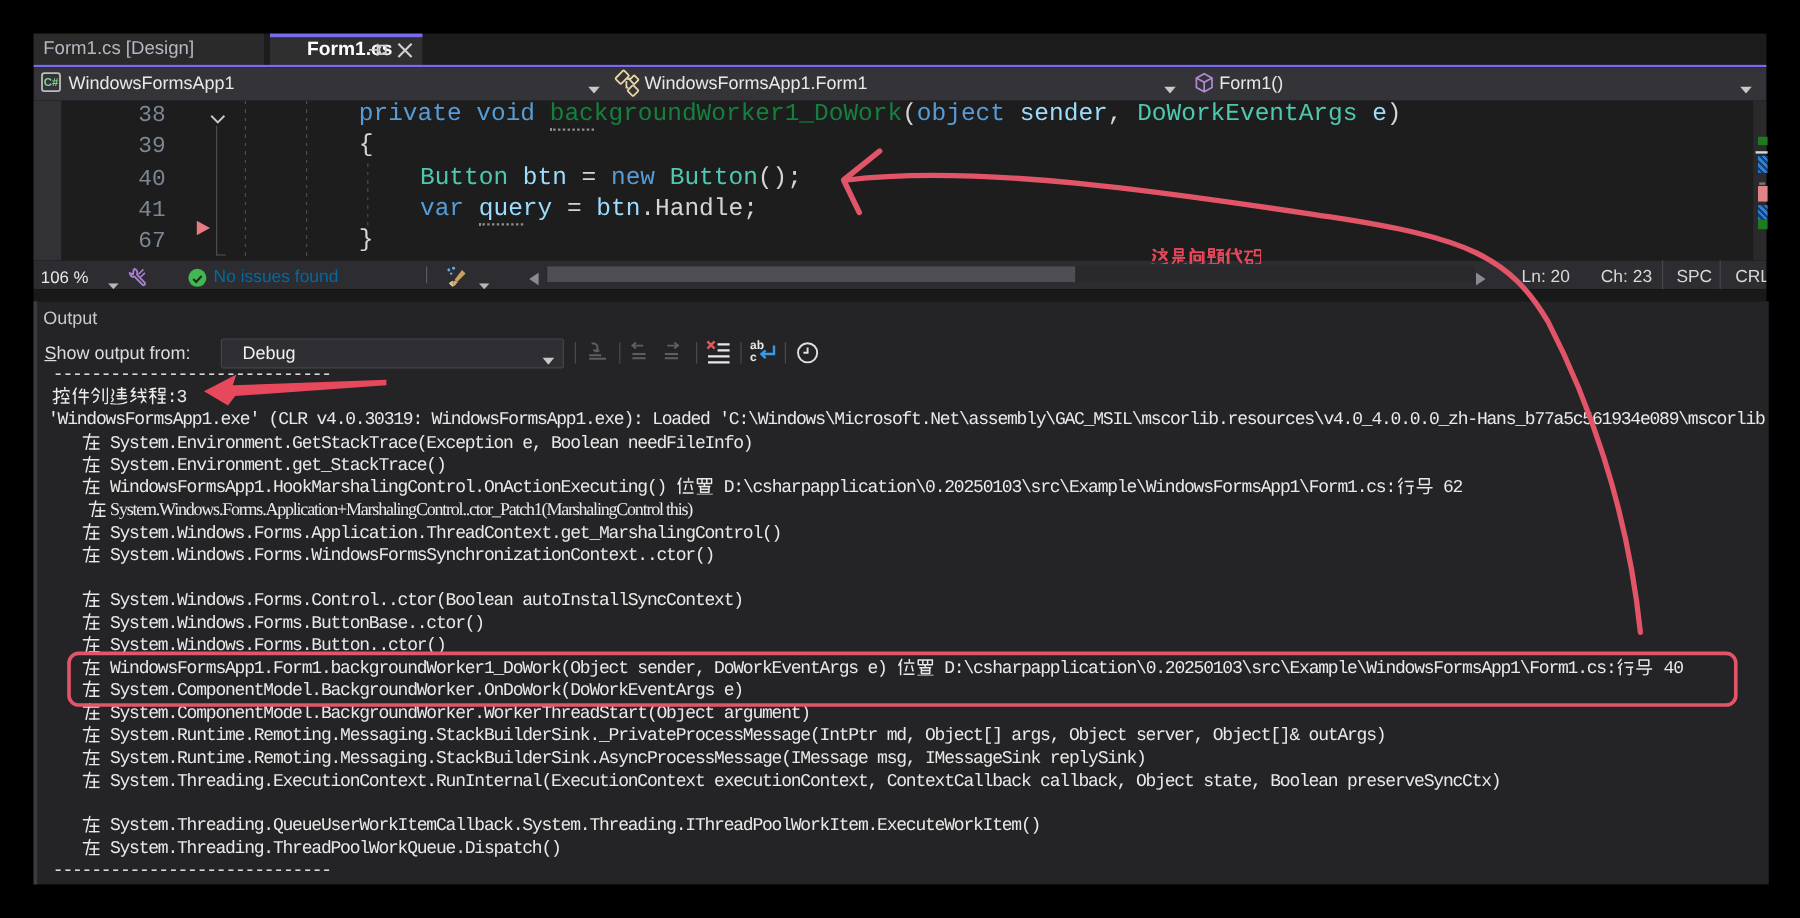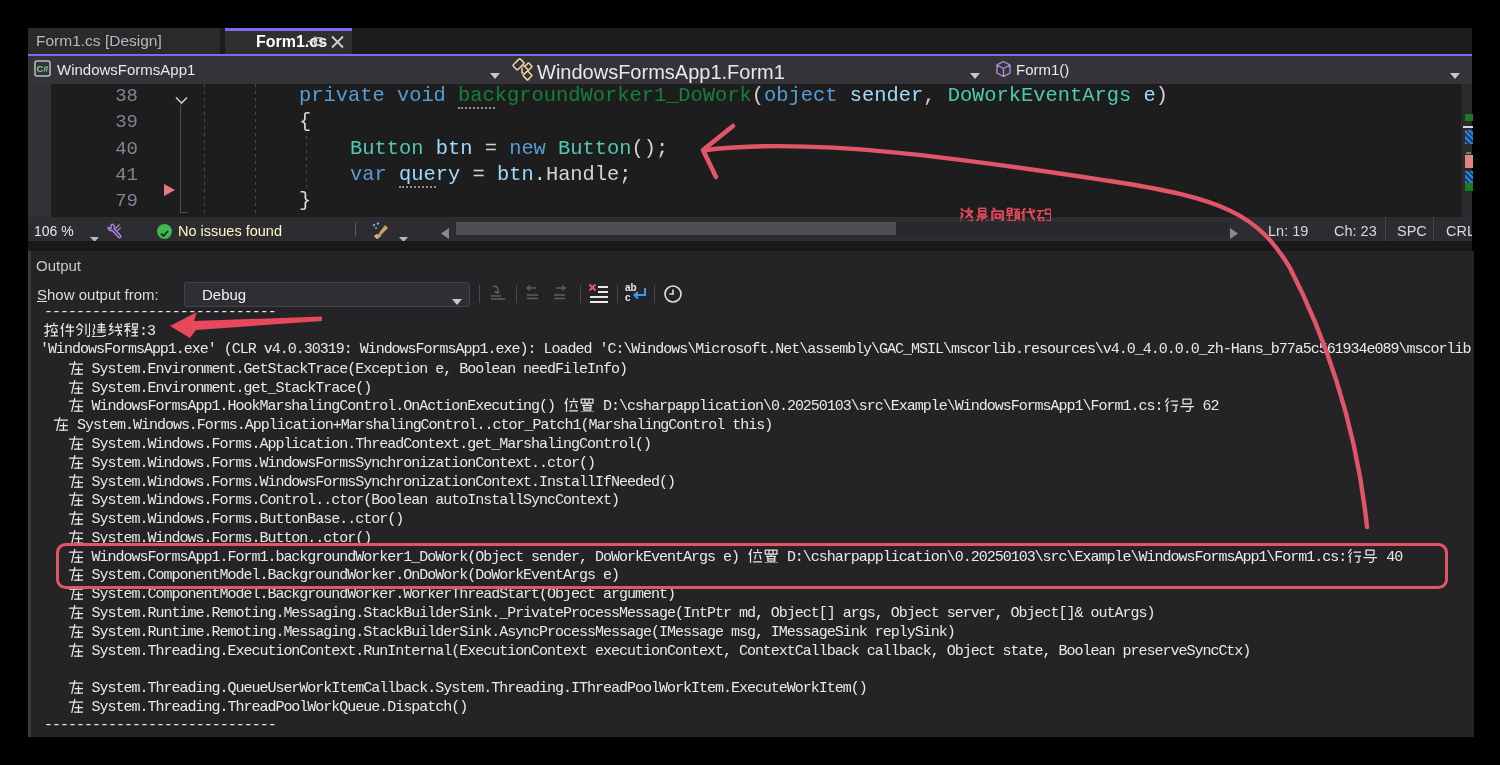--- a/index.html
+++ b/index.html
@@ -96,42 +96,42 @@
       <path d="M0 0 L5 6 L10 0 Z" fill="#c8c8c8"></path>
     </svg></div>
 <div class="abs" style="left:510px;top:57px;width:24px;height:24px;">
   <svg width="24" height="24" viewBox="0 0 24 24" fill="none" stroke="#ead7a2" stroke-width="1.5">
       <rect x="3.5" y="4" width="10" height="6.6" rx="1" transform="rotate(-45 8.5 7.3)"></rect>
       <rect x="15.8" y="6.8" width="5.4" height="5.4" rx="0.8" transform="rotate(-45 18.5 9.5)"></rect>
       <rect x="14.2" y="15.2" width="6.6" height="6.6" rx="0.8" transform="rotate(-45 17.5 18.5)"></rect>
       <path d="M12.6 9.2 L15.4 8.4 M12 10.5 V16 H13.6"></path>
     </svg>
 </div>
-<div class="abs" style="left:537px;top:61px;font-size:20px;color:#e8e8e8;">WindowsFormsApp1.Form1</div>
+<div class="abs" style="left:537px;top:61px;font-size:15px;color:#e8e8e8;">WindowsFormsApp1.Form1</div>
 <div class="abs" style="left:970px;top:64.5px;"><svg width="10" height="6">
       <path d="M0 0 L5 6 L10 0 Z" fill="#c8c8c8"></path>
     </svg></div>
 <div class="abs" style="left:995px;top:60px;width:17px;height:18px;">
   <svg width="17" height="18" viewBox="0 0 17 18" fill="none" stroke="#b28ad6" stroke-width="1.4">
       <path d="M8.5 1.5 L15 5 V13 L8.5 16.5 L2 13 V5 Z M2 5 L8.5 8.5 L15 5 M8.5 8.5 V16.5"></path>
     </svg>
 </div>
 <div class="abs" style="left:1016px;top:61px;font-size:15px;color:#e8e8e8;">Form1()</div>
 <div class="abs" style="left:1450px;top:64.5px;"><svg width="10" height="6">
       <path d="M0 0 L5 6 L10 0 Z" fill="#c8c8c8"></path>
     </svg></div>
 
 <div class="abs" style="left:28px;top:84px;width:1444px;height:133px;background:#1d1d1e;overflow:hidden;"></div>
 <div class="abs" style="left:28px;top:84px;width:23px;height:133px;background:#313136;"></div>
 <div id="editor" class="abs" style="left:0;top:0;width:1500px;height:765px;pointer-events:none;">
   <div class="lnum" style="top:83px;">38</div>
   <div class="lnum" style="top:109.3px;">39</div>
   <div class="lnum" style="top:135.6px;">40</div>
   <div class="lnum" style="top:161.9px;">41</div>
-  <div class="lnum" style="top:188.2px;">79</div>
+  <div class="lnum" style="top:188.2px;">67</div>
 
   <div class="abs" style="left:175px;top:91px;"><svg width="13" height="9">
         <path d="M1 1.5 L6.5 7 L12 1.5" stroke="#c8c8c8" stroke-width="1.6" fill="none"></path>
       </svg></div>
 
   <div class="abs" style="left:180px;top:105px;width:1px;height:108px;background:#4d4d4d;"></div>
   <div class="abs" style="left:180px;top:212px;width:8px;height:1px;background:#4d4d4d;"></div>
   <div class="abs" style="left:204px;top:84px;width:1px;height:133px;background:repeating-linear-gradient(to bottom,#4a4a4a 0 3px,transparent 3px 7px);"></div>
   <div class="abs" style="left:255px;top:84px;width:1px;height:133px;background:repeating-linear-gradient(to bottom,#4a4a4a 0 3px,transparent 3px 7px);"></div>
   <div class="abs" style="left:306px;top:136px;width:1px;height:52px;background:repeating-linear-gradient(to bottom,#4a4a4a 0 3px,transparent 3px 7px);"></div>
@@ -163,42 +163,42 @@
         <path d="M0 0 L4.5 5 L9 0 Z" fill="#b8b8b8"></path>
       </svg></div>
   <div class="abs" style="left:106px;top:222px;"><svg width="18" height="18" viewBox="0 0 18 18" fill="none" stroke="#a97fd4" stroke-width="1.6">
         <path d="M5.5 2 C8 2.5 9 4.5 8.2 6.8 L14.5 13.5 C15.5 14.8 14 16.3 12.8 15.3 L6.3 8.6 C4 9.2 2.4 7.8 2.2 5.6 L4.8 6.6 L5.5 2"></path>
         <path d="M13.5 2.5 L9.5 6.5 M11 9 L14.8 5.4" stroke-width="1.3"></path>
       </svg></div>
   <div class="abs" style="left:157px;top:223.5px;width:15px;height:15px;border-radius:50%;background:#3fb950;"></div>
   <div class="abs" style="left:159px;top:225px;"><svg width="11" height="11">
         <path d="M2 5.5 L4.5 8 L9 3" stroke="#1d2b1d" stroke-width="1.8" fill="none"></path>
       </svg></div>
-  <div class="abs" style="left:178px;top:223px;font-size:14.5px;color:#fef9c3;">No issues found</div>
+  <div class="abs" style="left:178px;top:223px;font-size:14.5px;color:#0369a1;">No issues found</div>
   <div class="abs" style="left:355px;top:222px;width:1px;height:14px;background:#5a5a5e;"></div>
   <div class="abs" style="left:370px;top:221px;"><svg width="22" height="20" viewBox="0 0 22 20">
         <path d="M9 12 L15 4 L18 7 L11 14 Z" fill="#c8a165"></path>
         <path d="M7 13 L10 16 L7 18 L4 15 Z" fill="#e5d3b0"></path>
         <path d="M9.5 12.5 L11.5 14.5 L8 17.5 L5.5 15 Z" fill="#caa768"></path>
         <circle cx="4" cy="4" r="1.2" fill="#62b0f0"></circle>
         <circle cx="8" cy="2.5" r="1.2" fill="#62b0f0"></circle>
         <circle cx="6" cy="7" r="1" fill="#62b0f0"></circle>
       </svg></div>
   <div class="abs" style="left:399px;top:228px;"><svg width="9" height="5">
         <path d="M0 0 L4.5 5 L9 0 Z" fill="#b8b8b8"></path>
       </svg></div>
   <div class="abs" style="left:441px;top:225px;"><svg width="8" height="11">
         <path d="M8 0 L0 5.5 L8 11 Z" fill="#8a8a8e"></path>
       </svg></div>
   <div class="abs" style="left:455px;top:222px;width:774px;height:13px;background:#29292c;"></div>
   <div class="abs" style="left:456px;top:222px;width:440px;height:13px;background:#4e4e53;"></div>
   <div class="abs" style="left:1230px;top:225px;"><svg width="8" height="11">
         <path d="M0 0 L8 5.5 L0 11 Z" fill="#8a8a8e"></path>
       </svg></div>
-  <div class="abs" style="left:1268px;top:223px;font-size:14.5px;color:#d8d8d8;">Ln: 19</div>
+  <div class="abs" style="left:1268px;top:223px;font-size:14.5px;color:#d8d8d8;">Ln: 20</div>
   <div class="abs" style="left:1334px;top:223px;font-size:14.5px;color:#d8d8d8;">Ch: 23</div>
   <div class="abs" style="left:1385px;top:217px;width:1px;height:24px;background:#47474b;"></div>
   <div class="abs" style="left:1397px;top:223px;font-size:14.5px;color:#d8d8d8;">SPC</div>
   <div class="abs" style="left:1433px;top:217px;width:1px;height:24px;background:#47474b;"></div>
   <div class="abs" style="left:1446px;top:223px;font-size:14.5px;color:#d8d8d8;">CRLF</div>
 </div>
 
 <div class="abs" style="left:28px;top:241px;width:1444px;height:10px;background:#19191a;"></div>
 <div class="abs" style="left:28px;top:251px;width:1446px;height:486px;background:#242426;"></div>
 <div class="abs" style="left:28px;top:251px;width:3px;height:486px;background:#3c3c40;"></div>
@@ -266,32 +266,29 @@
         <use href="#g_zai"></use>
       </svg> WindowsFormsApp1.HookMarshalingControl.OnActionExecuting() <svg class="cj">
         <use href="#g_wei"></use>
       </svg><svg class="cj">
         <use href="#g_zhi"></use>
       </svg> D:\csharpapplication\0.20250103\src\Example\WindowsFormsApp1\Form1.cs:<svg class="cj">
         <use href="#g_xing"></use>
       </svg><svg class="cj">
         <use href="#g_hao"></use>
       </svg> 62</div>
-  <div class="out abs" style="left:53px;top:416.2px;"><svg class="cj">
+  <div class="out abs" style="left:73px;top:416.2px;font-family:Liberation Serif, serif;"><svg class="cj">
         <use href="#g_zai"></use>
       </svg> System.Windows.Forms.Application+MarshalingControl..ctor_Patch1(MarshalingControl this)</div>
   <div class="out abs" style="left:67.6px;top:435px;"><svg class="cj">
         <use href="#g_zai"></use>
       </svg> System.Windows.Forms.Application.ThreadContext.get_MarshalingControl()</div>
   <div class="out abs" style="left:67.6px;top:453.8px;"><svg class="cj">
         <use href="#g_zai"></use>
       </svg> System.Windows.Forms.WindowsFormsSynchronizationContext..ctor()</div>
-  <div class="out abs" style="left:67.6px;top:472.5px;"><svg class="cj">
-        <use href="#g_zai"></use>
-      </svg> System.Windows.Forms.WindowsFormsSynchronizationContext.InstallIfNeeded()</div>
   <div class="out abs" style="left:67.6px;top:491.3px;"><svg class="cj">
         <use href="#g_zai"></use>
       </svg> System.Windows.Forms.Control..ctor(Boolean autoInstallSyncContext)</div>
   <div class="out abs" style="left:67.6px;top:528.9px;"><svg class="cj">
         <use href="#g_zai"></use>
       </svg> System.Windows.Forms.Button..ctor()</div>
   <div class="out abs" style="left:67.6px;top:510.1px;"><svg class="cj">
         <use href="#g_zai"></use>
       </svg> System.Windows.Forms.ButtonBase..ctor()</div>
   <div class="out abs" style="left:67.6px;top:547.6px;"><svg class="cj">

